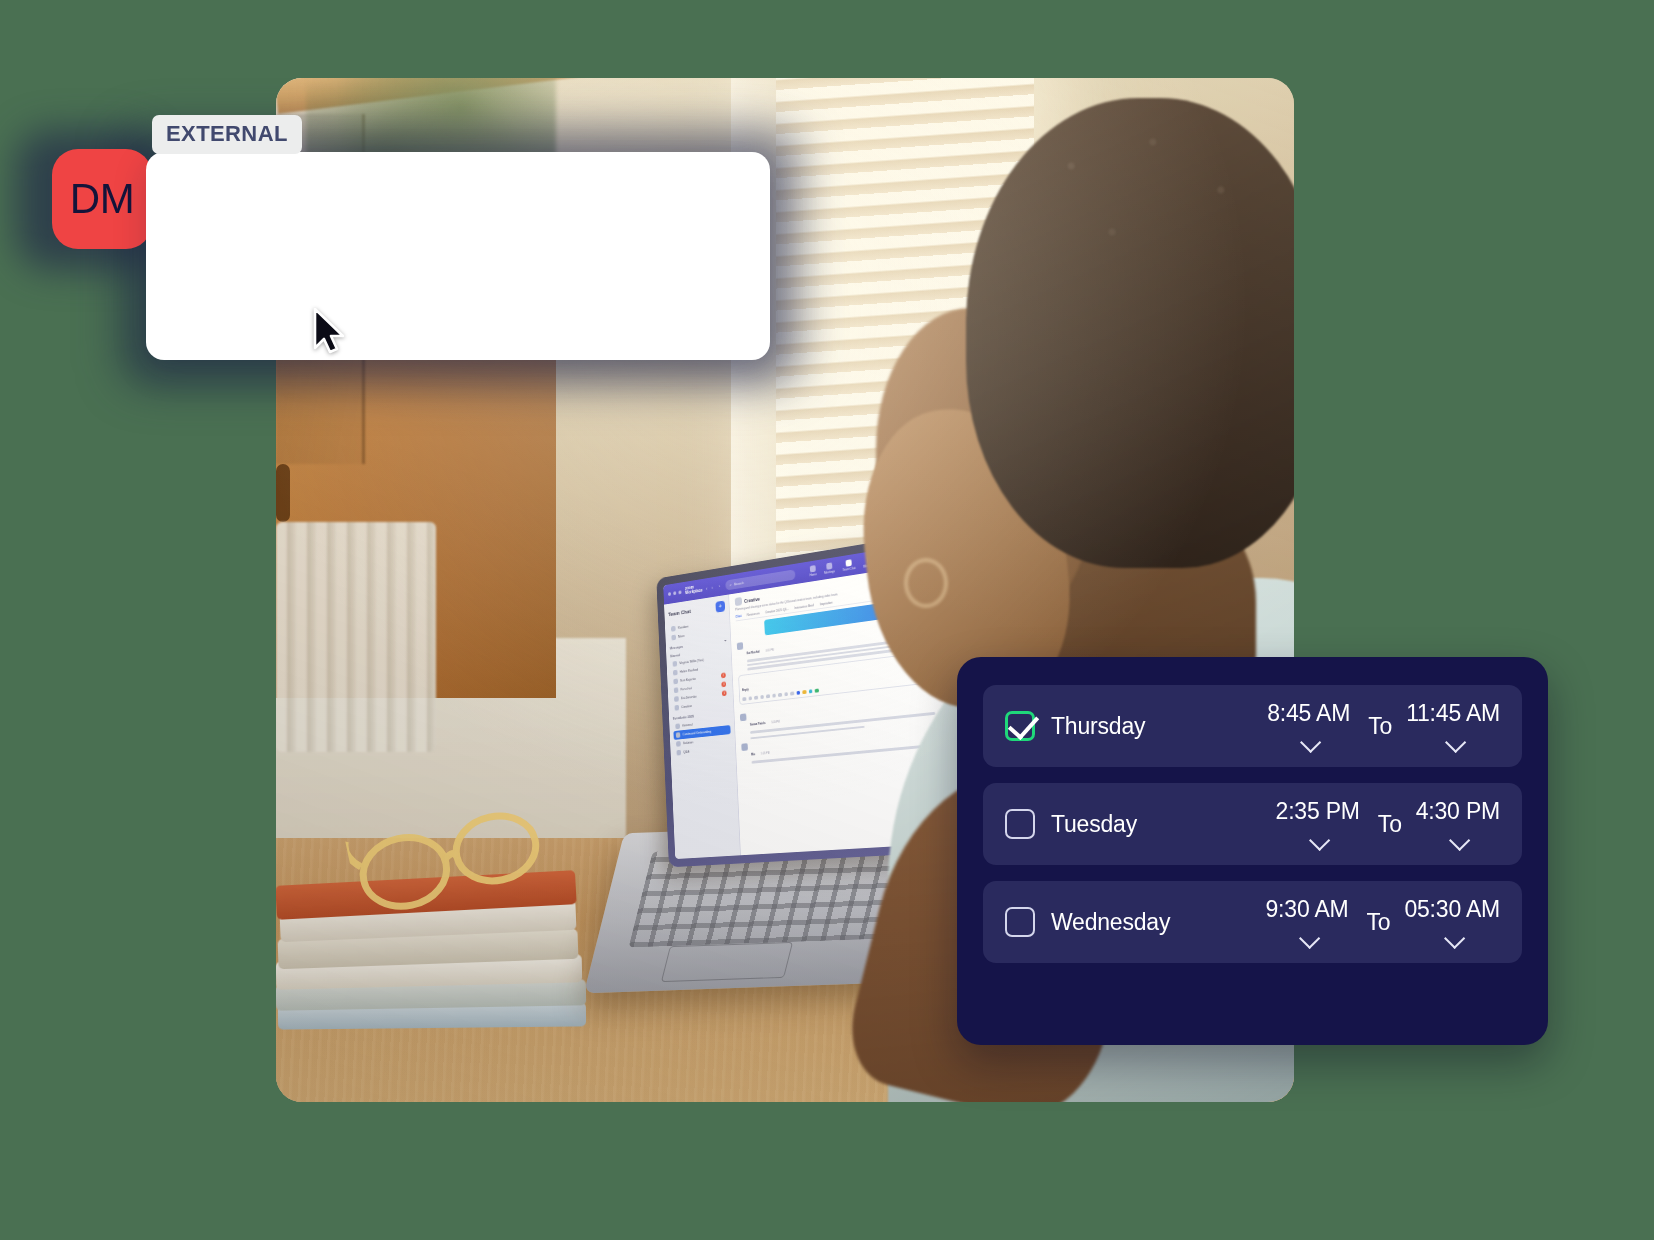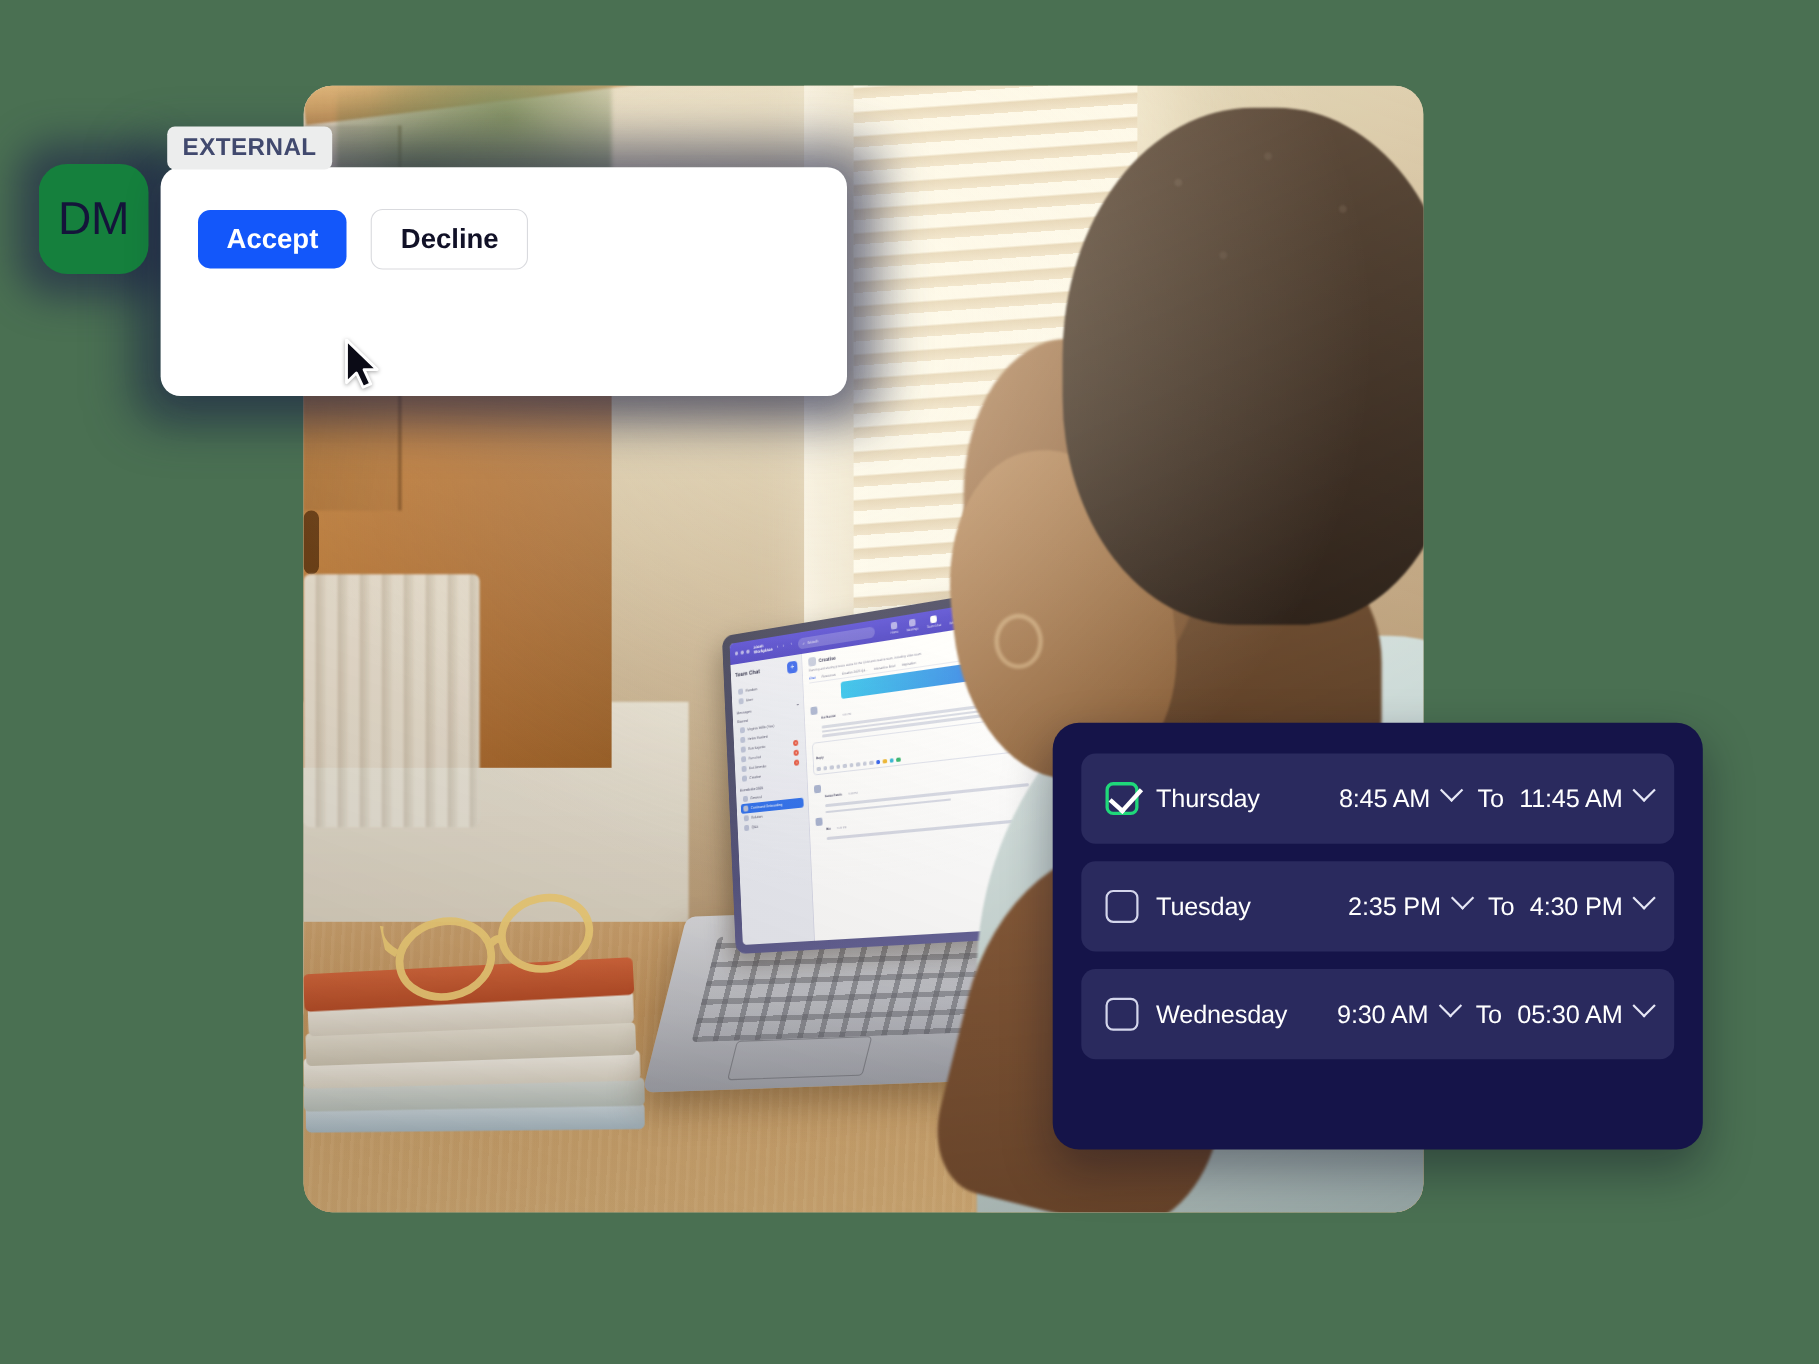--- a/index.html
+++ b/index.html
@@ -329,24 +329,24 @@
   .ph-wash {
     background:
       radial-gradient(circle at 46% 22%, rgba(255,249,228,0.38) 0%, rgba(255,249,228,0) 52%),
       linear-gradient(200deg, rgba(255,238,200,0.16) 0%, rgba(0,0,0,0) 48%, rgba(40,25,10,0.16) 100%);
     pointer-events: none;
   }
 
   
   .dm-avatar {
     position: absolute;
-    left: 35px; top: 149px;
+    left: 52px; top: 149px;
     width: 100px; height: 100px;
     border-radius: 26px;
-    background: #15803d;
+    background: #ef4444;
     display: flex; align-items: center; justify-content: center;
     color: #14143a;
     font-size: 42px;
     letter-spacing: -0.5px;
     z-index: 40;
   }
 
   
   .external-badge {
     position: absolute;
@@ -472,21 +472,21 @@
   .avail-day {
     font-size: 23px;
     margin-left: 16px;
     white-space: nowrap;
     letter-spacing: -0.2px;
   }
   .avail-time {
     font-size: 23px;
     white-space: nowrap;
     letter-spacing: -0.2px;
-    display: flex; align-items: flex-start; gap: 10px;
+    display: flex; align-items: center; gap: 10px; flex-direction: column;
   }
   .avail-time.start { margin-left: auto; }
   .avail-to {
     font-size: 23px;
     margin: 0 14px 0 18px;
     letter-spacing: -0.2px;
   }
   .caret {
     display: inline-block;
     width: 13px; height: 13px;
@@ -747,24 +747,20 @@
   </div>
 
   <div class="dm-halo"></div>
   <div class="card-halo"></div>
 
   <div class="dm-avatar">DM</div>
 
   <div class="external-badge">EXTERNAL</div>
 
   <div class="msg-card">
-    <div class="msg-card-actions">
-      <button class="btn btn-accept">Accept</button>
-      <button class="btn btn-decline">Decline</button>
-    </div>
   </div>
 
   <svg class="cursor-arrow" viewBox="0 0 34 46">
     <path d="M3 1 L3 40 L12 31 L18 44 L25 41 L19 28 L31 28 Z" fill="#0b0b16" stroke="#ffffff" stroke-width="2.6" stroke-linejoin="round"></path>
   </svg>
 
   <div class="avail-panel">
 
     <div class="avail-row">
       <span class="chk on"></span>

